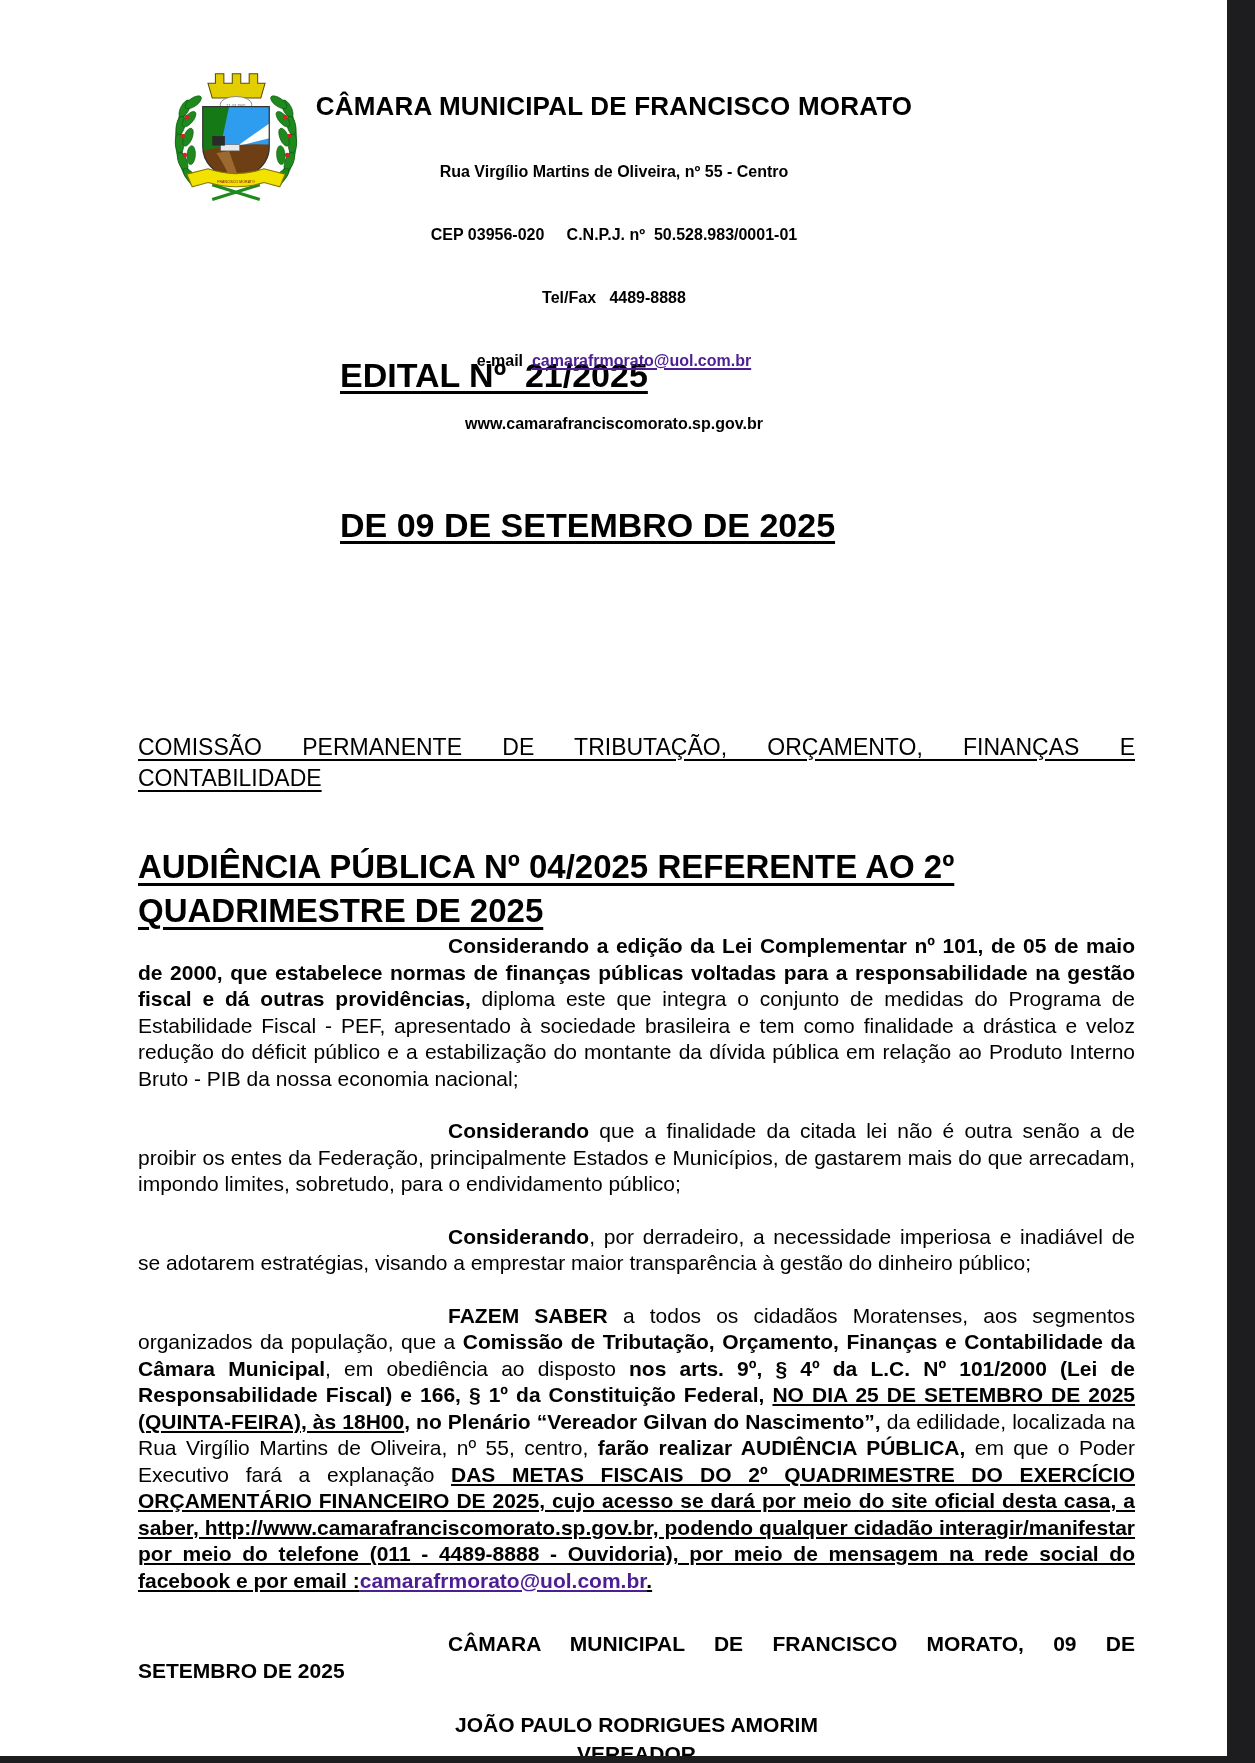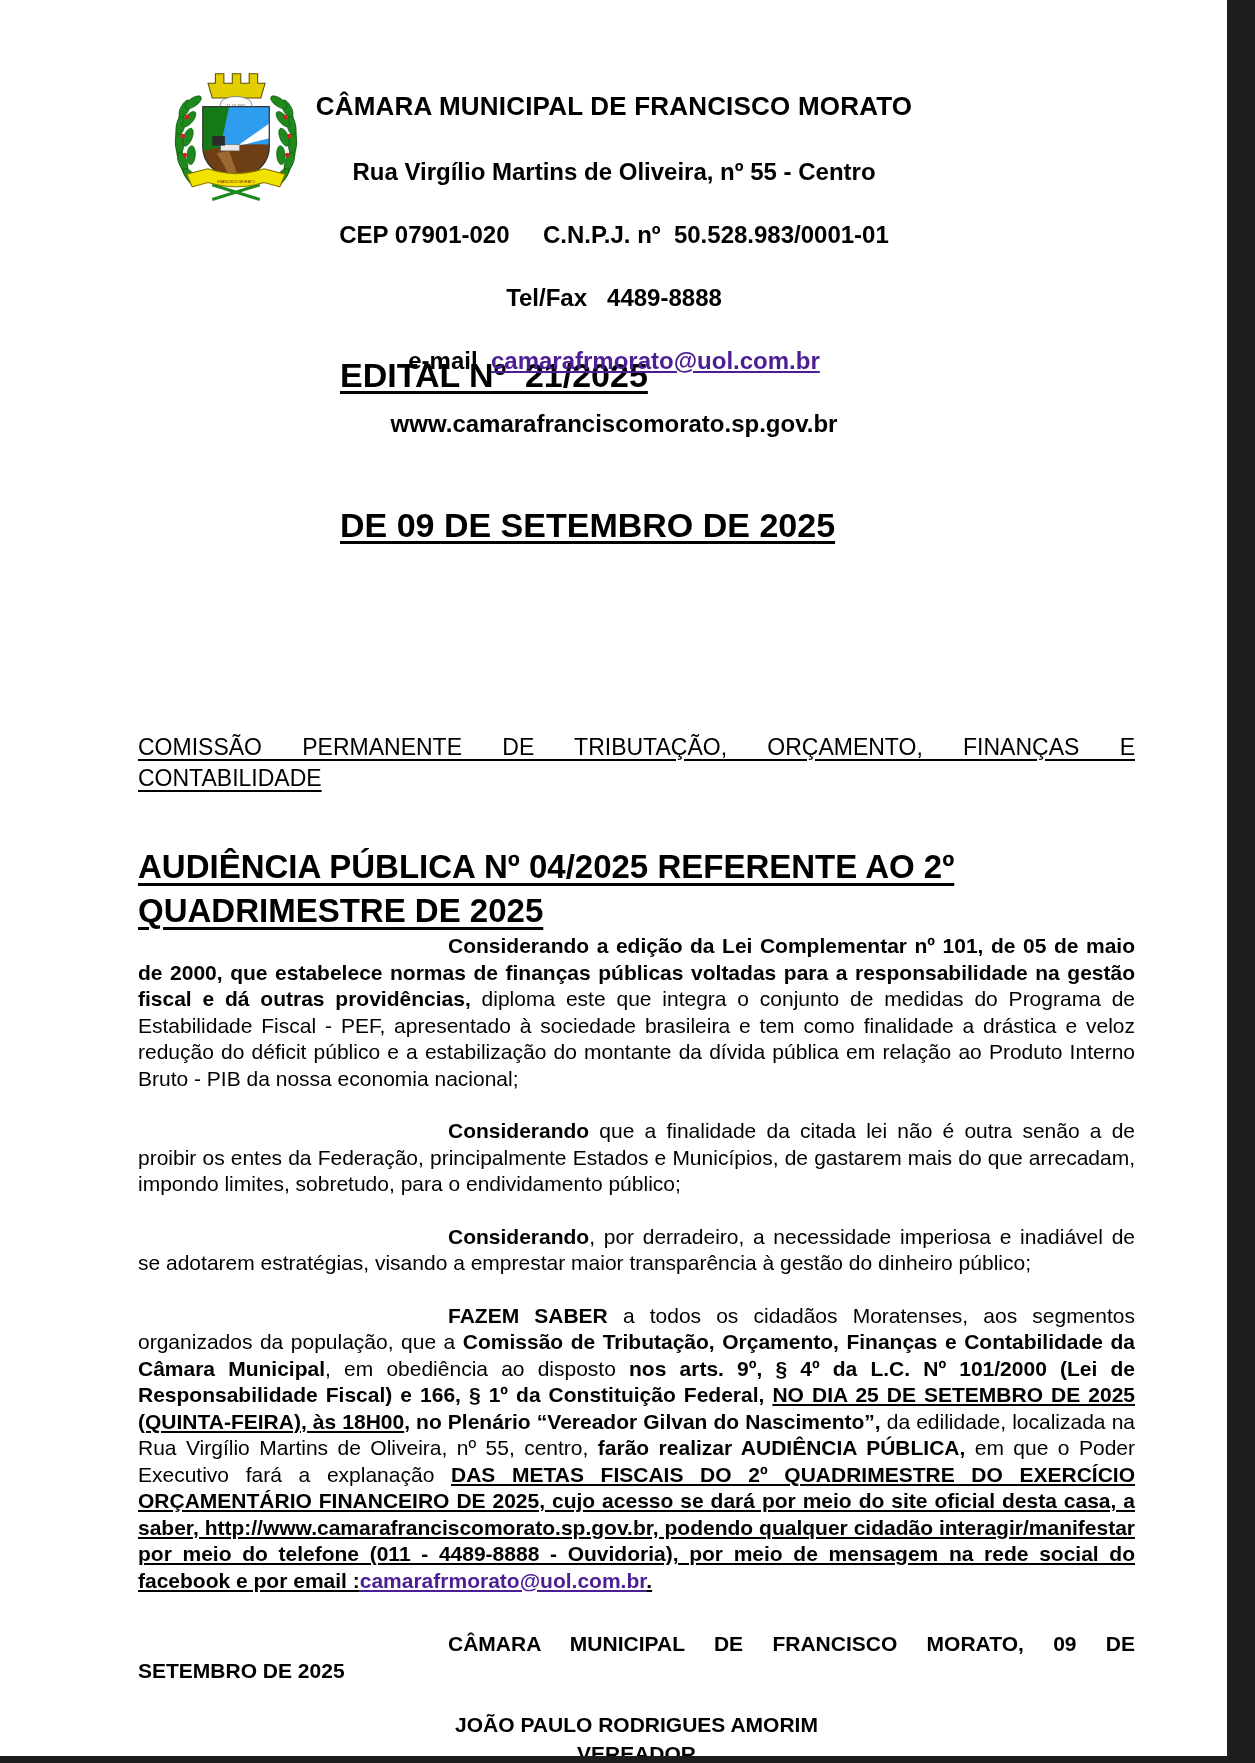--- a/index.html
+++ b/index.html
@@ -12,21 +12,21 @@
   .scan-bar-bottom { position:absolute; left:0; bottom:0; width:100%; height:7px; background:#1d1d20; }
 
   .content { position:absolute; left:138px; top:0; width:997px; }
 
   
   .header { position:relative; height:235px; }
   .logo { position:absolute; left:32px; top:60px; width:132px; height:148px; }
   .header-text { position:absolute; left:106px; top:54px; width:740px; text-align:center;
                  font-weight:bold; white-space:pre-wrap; }
   .org-name   { font-size:26px; line-height:32px; letter-spacing:0.2px; }
-  .header-line{ font-size:24px; line-height:27px; }
+  .header-line{ font-size:16px; line-height:27px; }
   .link { color:#4c1d95; }
   .u    { text-decoration:underline; text-decoration-thickness:2px; text-underline-offset:2px; }
   .b    { font-weight:bold; }
 
   
   .edital { margin:15px 0 0 202px; font-size:34px; font-weight:bold; line-height:50px; white-space:pre-wrap; }
   .edital .u { text-decoration-thickness:3px; text-underline-offset:4px; }
 
   
   .comissao { margin-top:82px; font-size:23px; font-weight:normal; line-height:31px; }
@@ -110,21 +110,21 @@
         </g>
         <path d="M31,44 h63 v38 q0,22 -31.5,33 q-31.5,-11 -31.5,-33 z" fill="none" stroke="#333" stroke-width="1.2"></path>
 
         <path d="M16,108 l20,-5 q26,9 53,0 l20,5 l-5,12 l-15,-4 q-26,8 -53,0 l-15,4 z" fill="#f2e200" stroke="#8a7600" stroke-width="1"></path>
         <text x="62.5" y="116" font-size="3.4" text-anchor="middle" fill="#7a1010" font-family="Liberation Sans, sans-serif">FRANCISCO MORATO</text>
       </svg>
 
       <div class="header-text">
         <div class="org-name">CÂMARA MUNICIPAL DE FRANCISCO MORATO</div>
         <div class="header-line">Rua Virgílio Martins de Oliveira, nº 55 - Centro</div>
-        <div class="header-line">CEP 07901-020     C.N.P.J. nº  50.528.983/0001-01</div>
+        <div class="header-line">CEP 03956-020     C.N.P.J. nº  50.528.983/0001-01</div>
         <div class="header-line">Tel/Fax   4489-8888</div>
         <div class="header-line"><span>e-mail  </span><span class="link u">camarafrmorato@uol.com.br</span></div>
         <div class="header-line">www.camarafranciscomorato.sp.gov.br</div>
       </div>
     </div>
 
     <div class="edital">
       <div><span class="u">EDITAL Nº  21/2025</span></div>
       <div><span class="u">DE 09 DE SETEMBRO DE 2025</span></div>
     </div>

